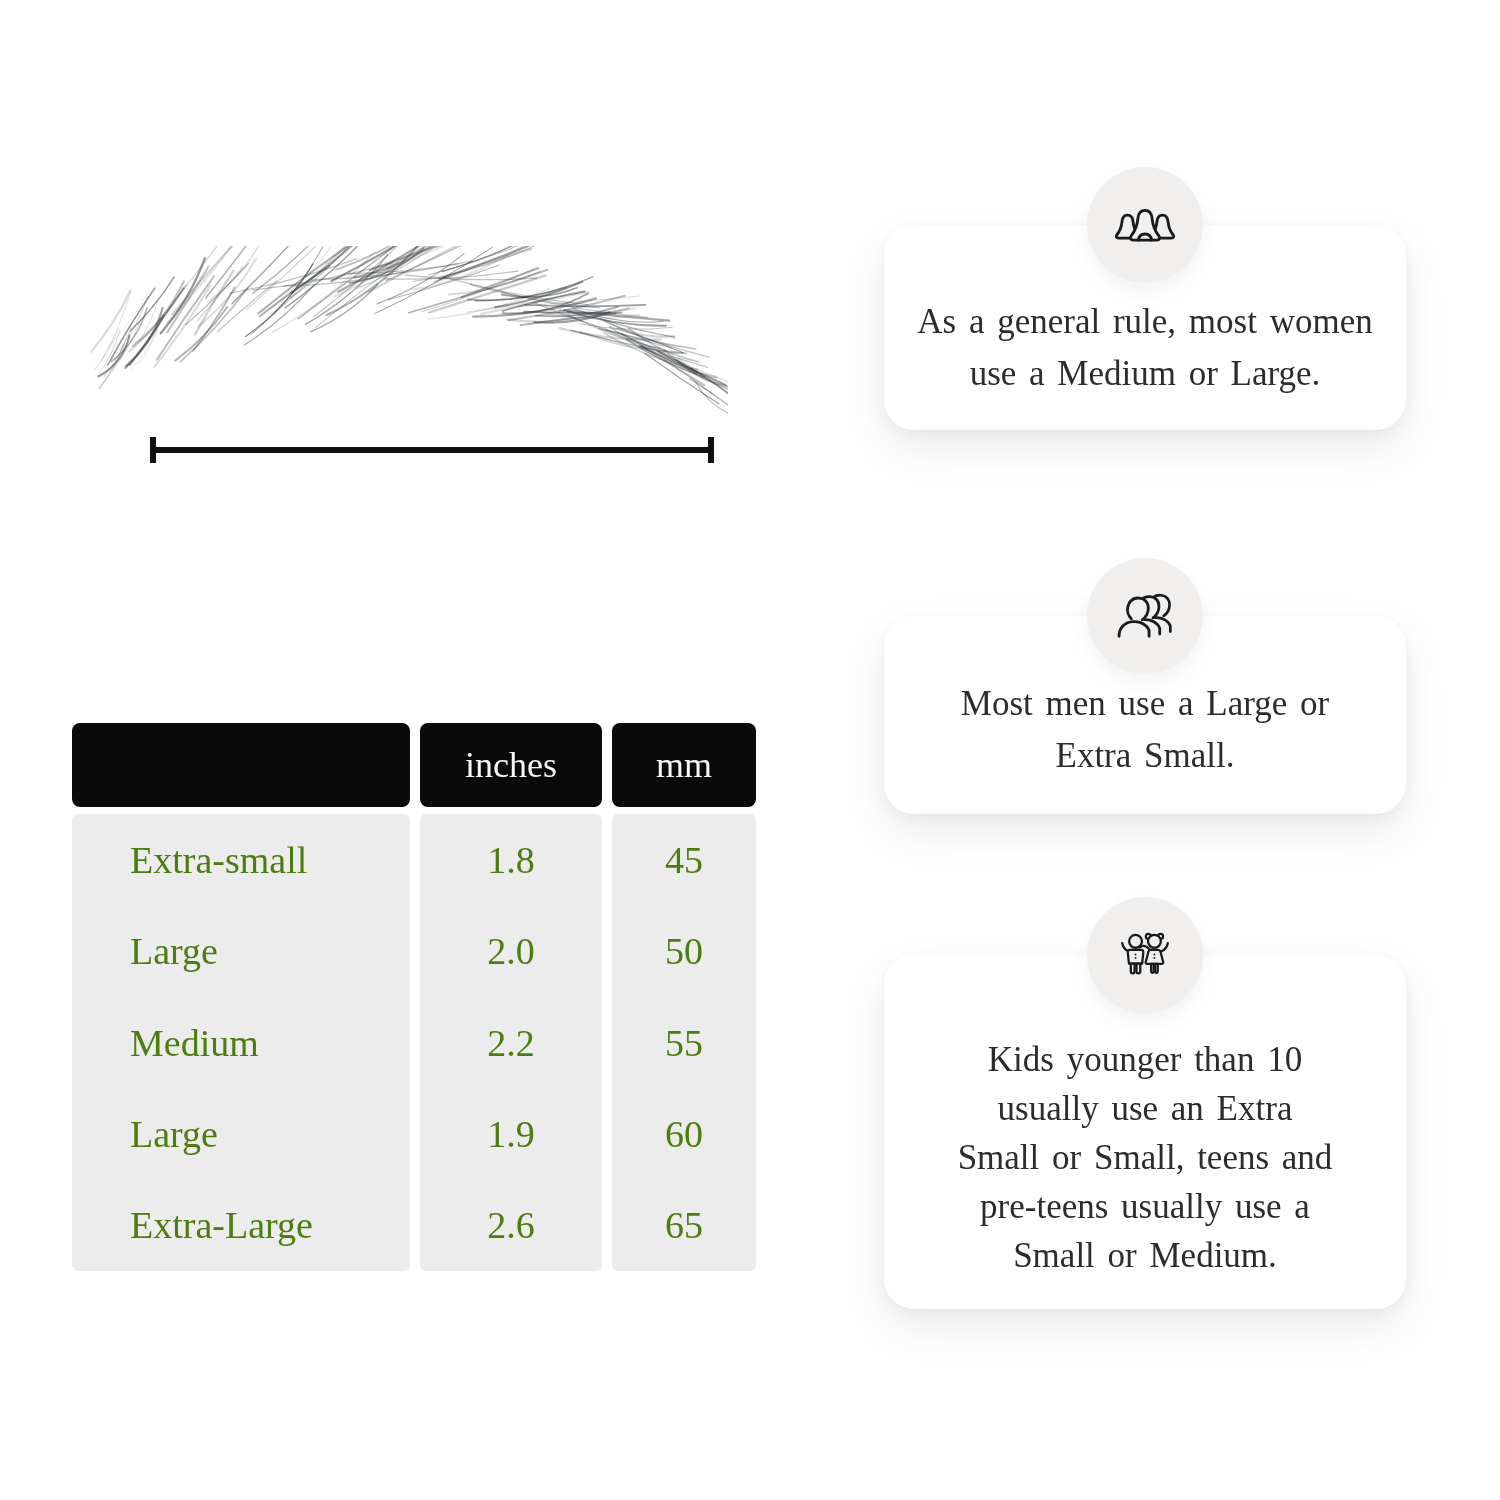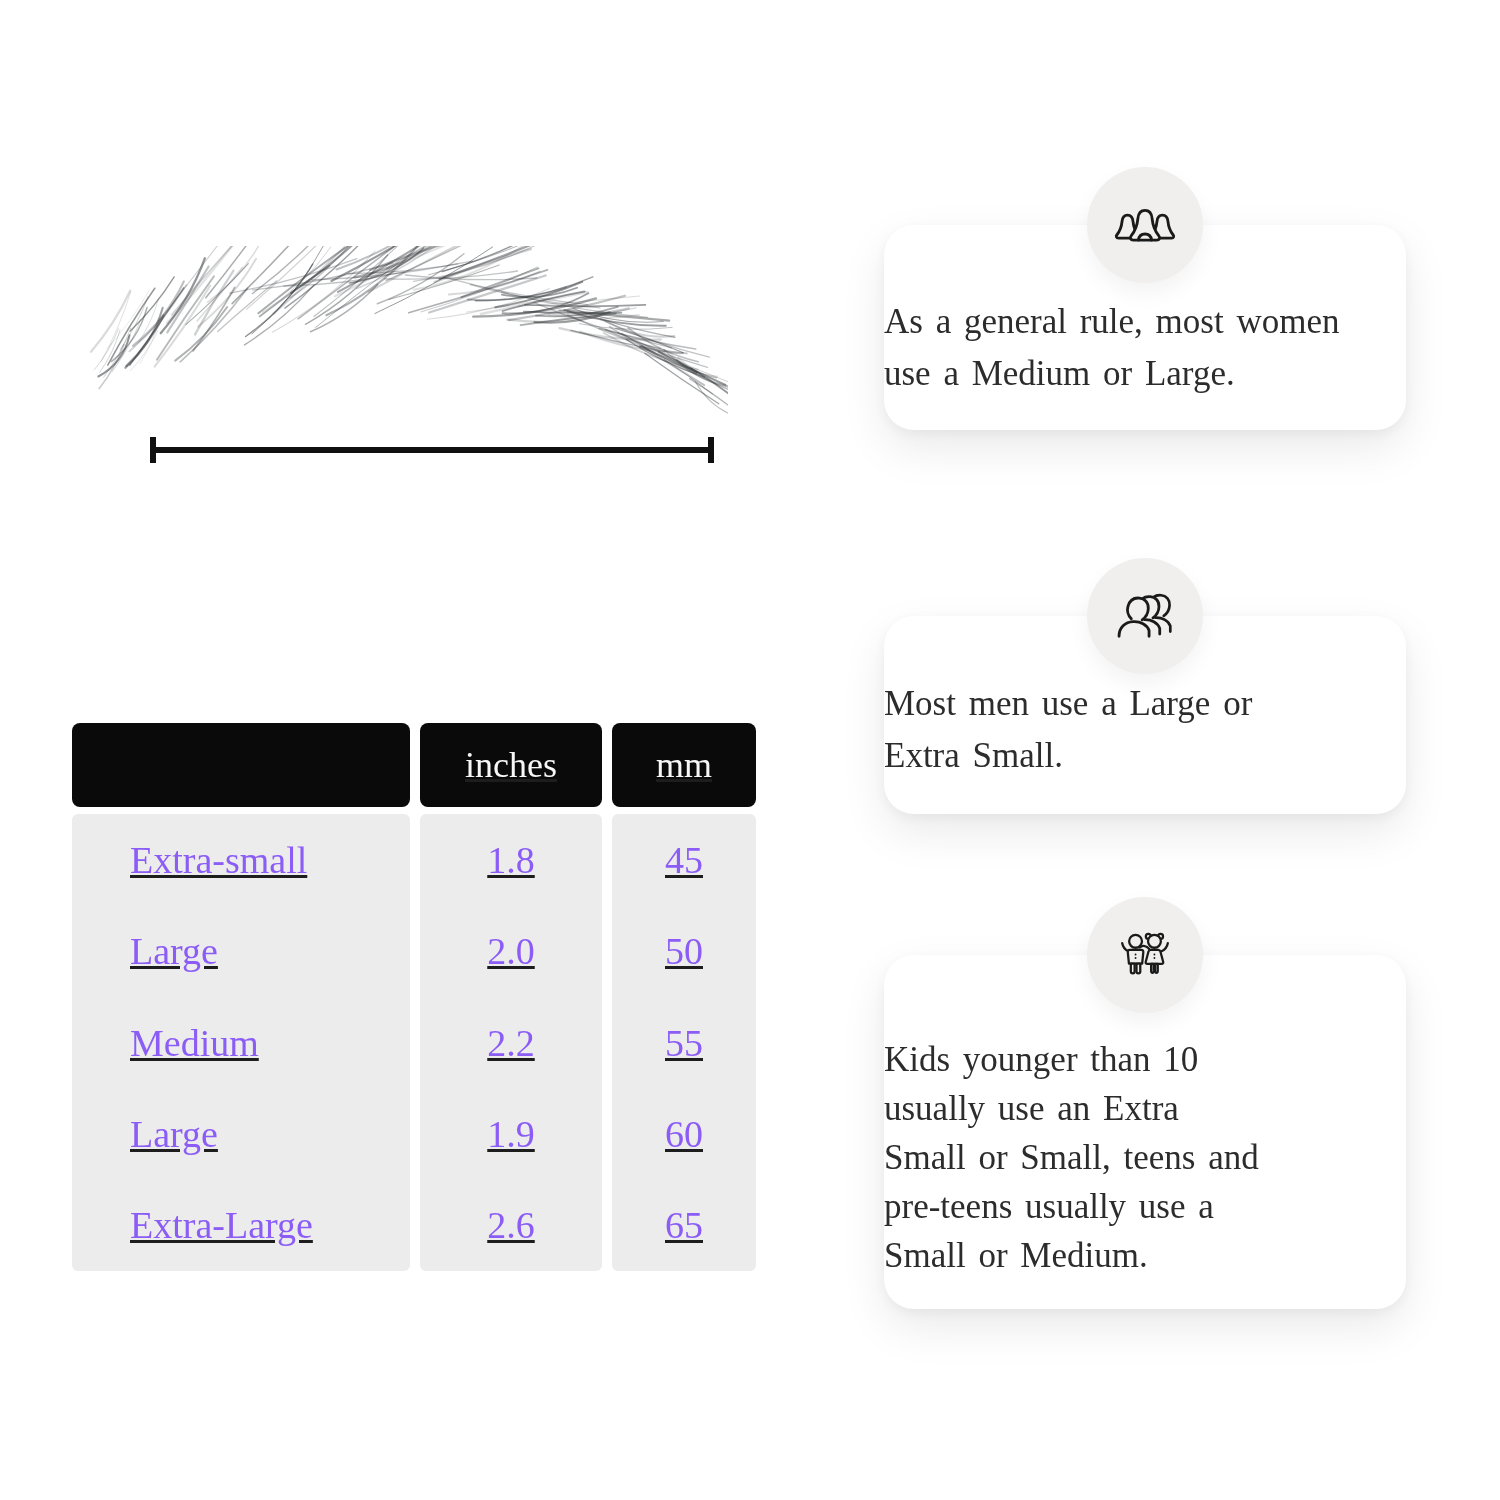--- a/index.html
+++ b/index.html
@@ -15,37 +15,37 @@
   #measure{position:absolute;left:150px;top:437px;width:564px;height:26px;}
   #measure .bar{position:absolute;left:0;top:10px;width:100%;height:6px;background:#101010;}
   #measure .tick{position:absolute;top:0;width:6px;height:26px;background:#101010;}
   #measure .tick.left{left:0;}
   #measure .tick.right{right:0;}
 
   #caption{position:absolute;left:106px;top:538px;width:660px;text-align:center;
     font-size:38px;line-height:54px;color:#1f1f1f;word-spacing:4px;}
 
   
-  #size-table{position:absolute;left:72px;top:723px;width:724px;text-decoration:underline;}
+  #size-table{position:absolute;left:72px;top:723px;width:724px;}
   .trow{display:flex;gap:10px;}
   .hcell{height:84px;background:#0a0a0a;border-radius:8px;color:#f7f7f7;
     display:flex;align-items:center;justify-content:center;font-size:36px;word-spacing:3px;}
   .bcol{background:#ececec;border-radius:6px;margin-top:7px;height:457px;
     display:flex;flex-direction:column;}
   .c-size{width:338px;}
   .c-in{width:182px;}
   .c-mm{width:144px;}
-  .bcell{flex:1;display:flex;align-items:center;font-size:38px;color:#8b5cf6;}
+  .bcell{flex:1;display:flex;align-items:center;font-size:38px;color:#4d7c0f;}
   .c-size .bcell{justify-content:flex-start;padding-left:58px;}
   .c-in .bcell,.c-mm .bcell{justify-content:center;}
 
   
   .card{position:absolute;left:884px;width:522px;background:#ffffff;border-radius:30px;
     box-shadow:0 18px 45px rgba(0,0,0,.085),0 4px 12px rgba(0,0,0,.045);
-    display:flex;flex-direction:column;align-items:flex-start;justify-content:center;}
+    display:flex;flex-direction:column;align-items:center;justify-content:center;}
   #card-women{top:225px;height:205px;padding-top:40px;box-sizing:border-box;}
   #card-men{top:616px;height:198px;padding-top:30px;box-sizing:border-box;}
   #card-kids{top:955px;height:354px;padding-top:50px;box-sizing:border-box;}
   .card .line{font-size:35px;line-height:52px;color:#2c2c2c;text-align:center;word-spacing:4px;}
   #card-kids .line{line-height:49px;}
 
   .badge{position:absolute;width:116px;height:116px;border-radius:50%;background:#f0efee;
     left:1087px;display:flex;align-items:center;justify-content:center;
     box-shadow:0 10px 22px rgba(0,0,0,.05);}
   #badge-women{top:167px;}

